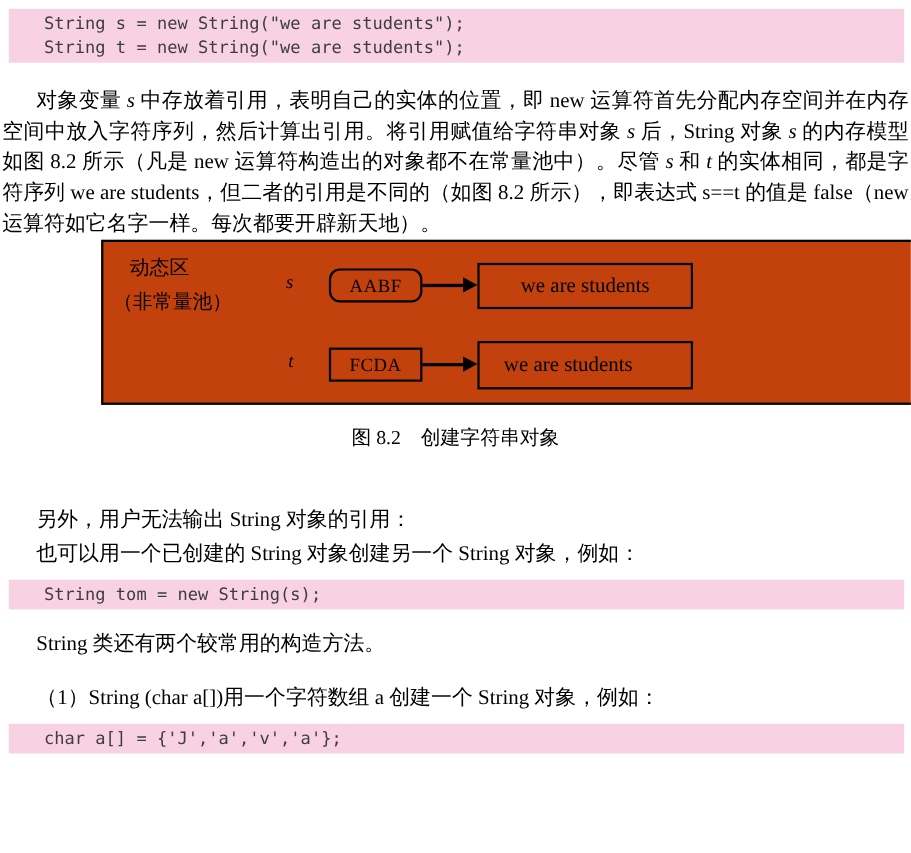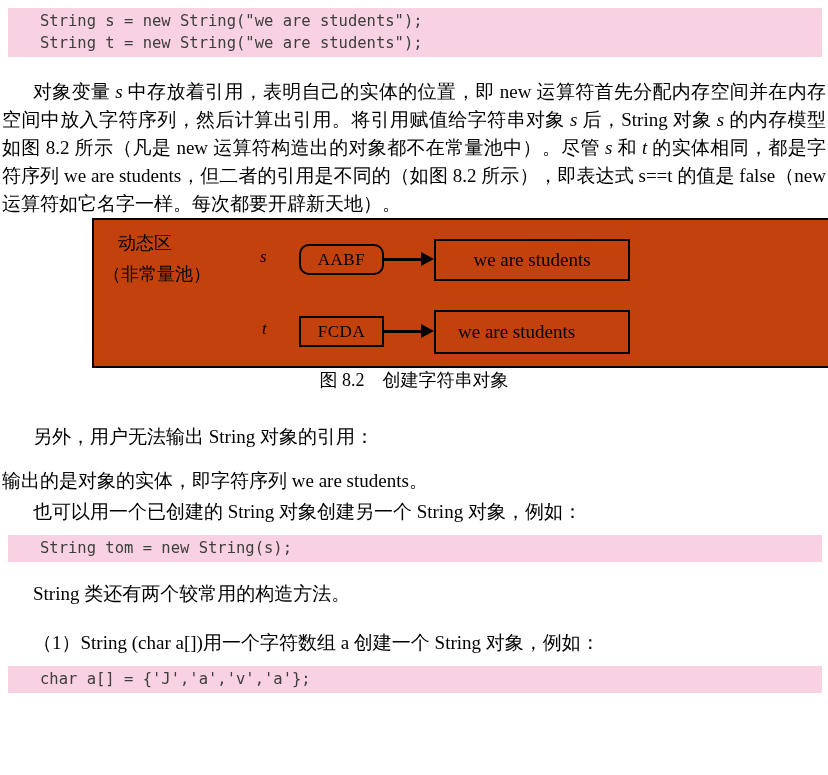--- a/index.html
+++ b/index.html
@@ -89,21 +89,21 @@
     position: absolute; left: 340px; width: 196px;
     border: 2px solid var(--line, #000);
     display: flex; align-items: center;
     font-size: 19px;
   }
   .value-s { top: 19px; height: 42px; justify-content: center; }
   .value-t { top: 90px; height: 44px; justify-content: flex-start; padding-left: 22px; }
 
   .caption {
     text-align: center; font-size: 18px; line-height: 24px;
-    margin: 0; padding: 0;
+    margin: 0; padding: 18px;
   }
 </style>
 </head>
 <body>
 
 <div class="page">
 
   <pre class="code-block first"><div class="code-line">String s = new String("we are students");</div><div class="code-line">String t = new String("we are students");</div></pre>
 
   <p class="para indent mt-p1"><span>对象变量 </span><i>s</i><span> 中存放着引用，表明自己的实体的位置，即 new 运算符首先分配内存空间并在内存空间中放入字符序列，然后计算出引用。将引用赋值给字符串对象 </span><i>s</i><span> 后，String 对象 </span><i>s</i><span> 的内存模型如图 8.2 所示（凡是 new 运算符构造出的对象都不在常量池中）。尽管 </span><i>s</i><span> 和 </span><i>t</i><span> 的实体相同，都是字符序列 we are students，但二者的引用是不同的（如图 8.2 所示），即表达式 s==t 的值是 false（new 运算符如它名字一样。每次都要开辟新天地）。</span></p>
@@ -123,21 +123,20 @@
       <div class="arrow arrow-t"></div>
       <div class="value-box value-t">we are students</div>
     </div>
   </figure>
 
   <div class="caption mt-cap">图 8.2　创建字符串对象</div>
 
   <p class="para indent mt-p2">另外，用户无法输出 String 对象的引用：</p>
 
 
-  <p class="para mt-p3">输出的是对象的实体，即字符序列 we are students。</p>
 
   <p class="para indent mt-p4">也可以用一个已创建的 String 对象创建另一个 String 对象，例如：</p>
 
   <pre class="code-block mt-block3"><div class="code-line">String tom = new String(s);</div></pre>
 
   <p class="para indent mt-p5">String 类还有两个较常用的构造方法。</p>
 
   <p class="para indent mt-p6">（1）String (char a[])用一个字符数组 a 创建一个 String 对象，例如：</p>
 
   <pre class="code-block mt-block4"><div class="code-line">char a[] = {'J','a','v','a'};</div></pre>

